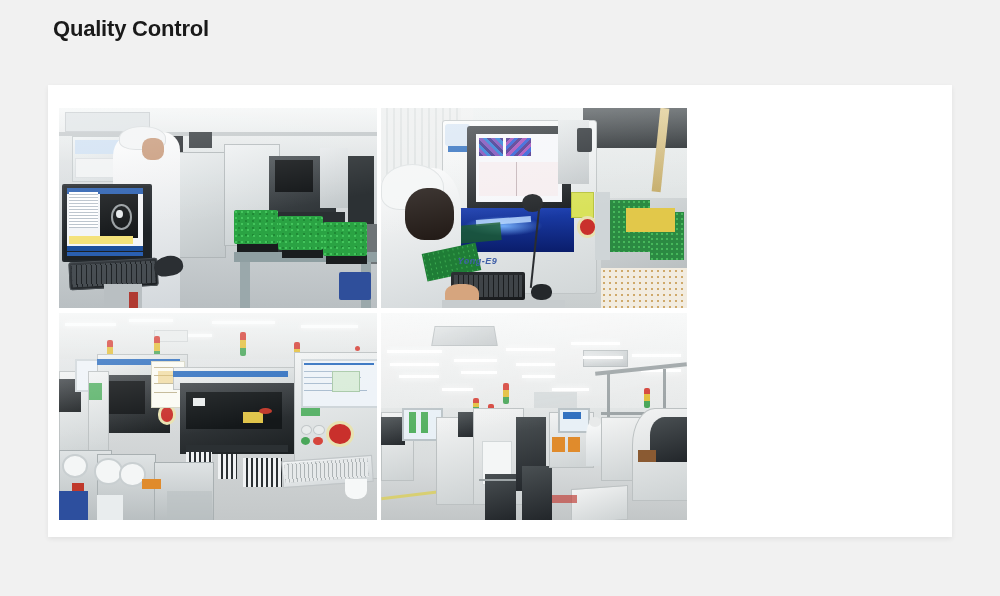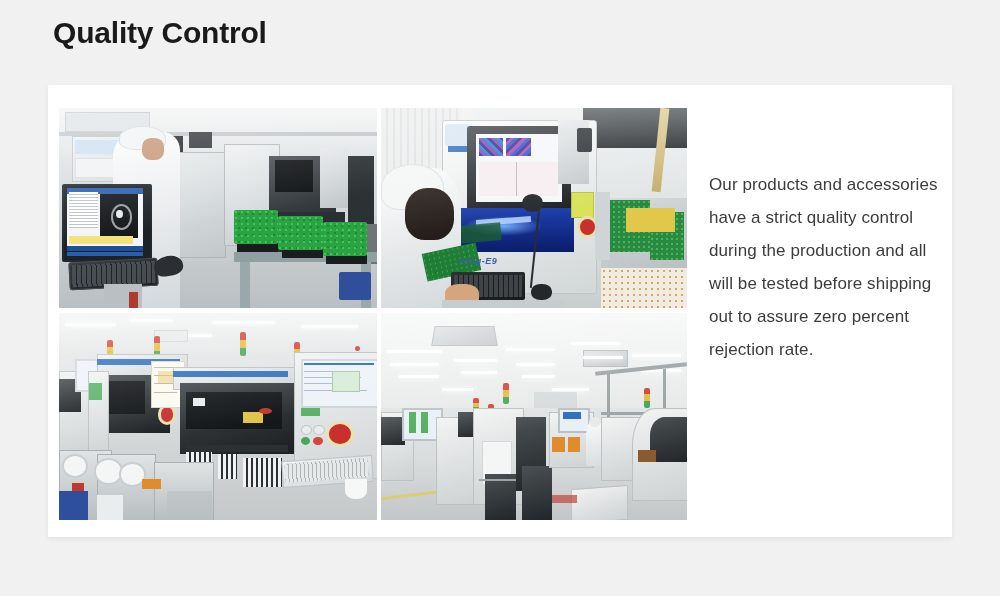--- a/index.html
+++ b/index.html
@@ -11,21 +11,21 @@
     height: 596px;
     background: #f1f1f1;
     font-family: "Liberation Sans", sans-serif;
     overflow: hidden;
     position: relative;
   }
   .page-title {
     position: absolute;
     left: 53px;
     top: 16px;
-    font-size: 30px;
+    font-size: 22px;
     font-weight: bold;
     color: #1a1a1a;
     letter-spacing: -0.2px;
   }
   .content-card {
     position: absolute;
     left: 48px;
     top: 85px;
     width: 904px;
     height: 452px;
@@ -455,16 +455,15 @@
         <div class="obj dark" style="left:88%;top:50%;width:12%;height:22%;border-radius:40% 0 0 0;"></div>
         <div class="obj" style="left:84%;top:66%;width:6%;height:6%;background:#8a5a32;"></div>
         <div class="obj mach" style="left:62%;top:84%;width:18%;height:16%;transform:skewY(-4deg);"></div>
         <div class="obj red" style="left:56%;top:88%;width:8%;height:4%;"></div>
         <div class="obj" style="left:50%;top:38%;width:14%;height:8%;background:#cfd4d5;opacity:.7;"></div>
         <div class="sheen"></div>
       </div>
 
     </div>
 
-    <div class="caption">Our products and accessories have a strict quality control during the production and all will be tested before shipping out to assure zero percent rejection rate.</div>
 
   </div>
 </div>
 
 </body></html>

